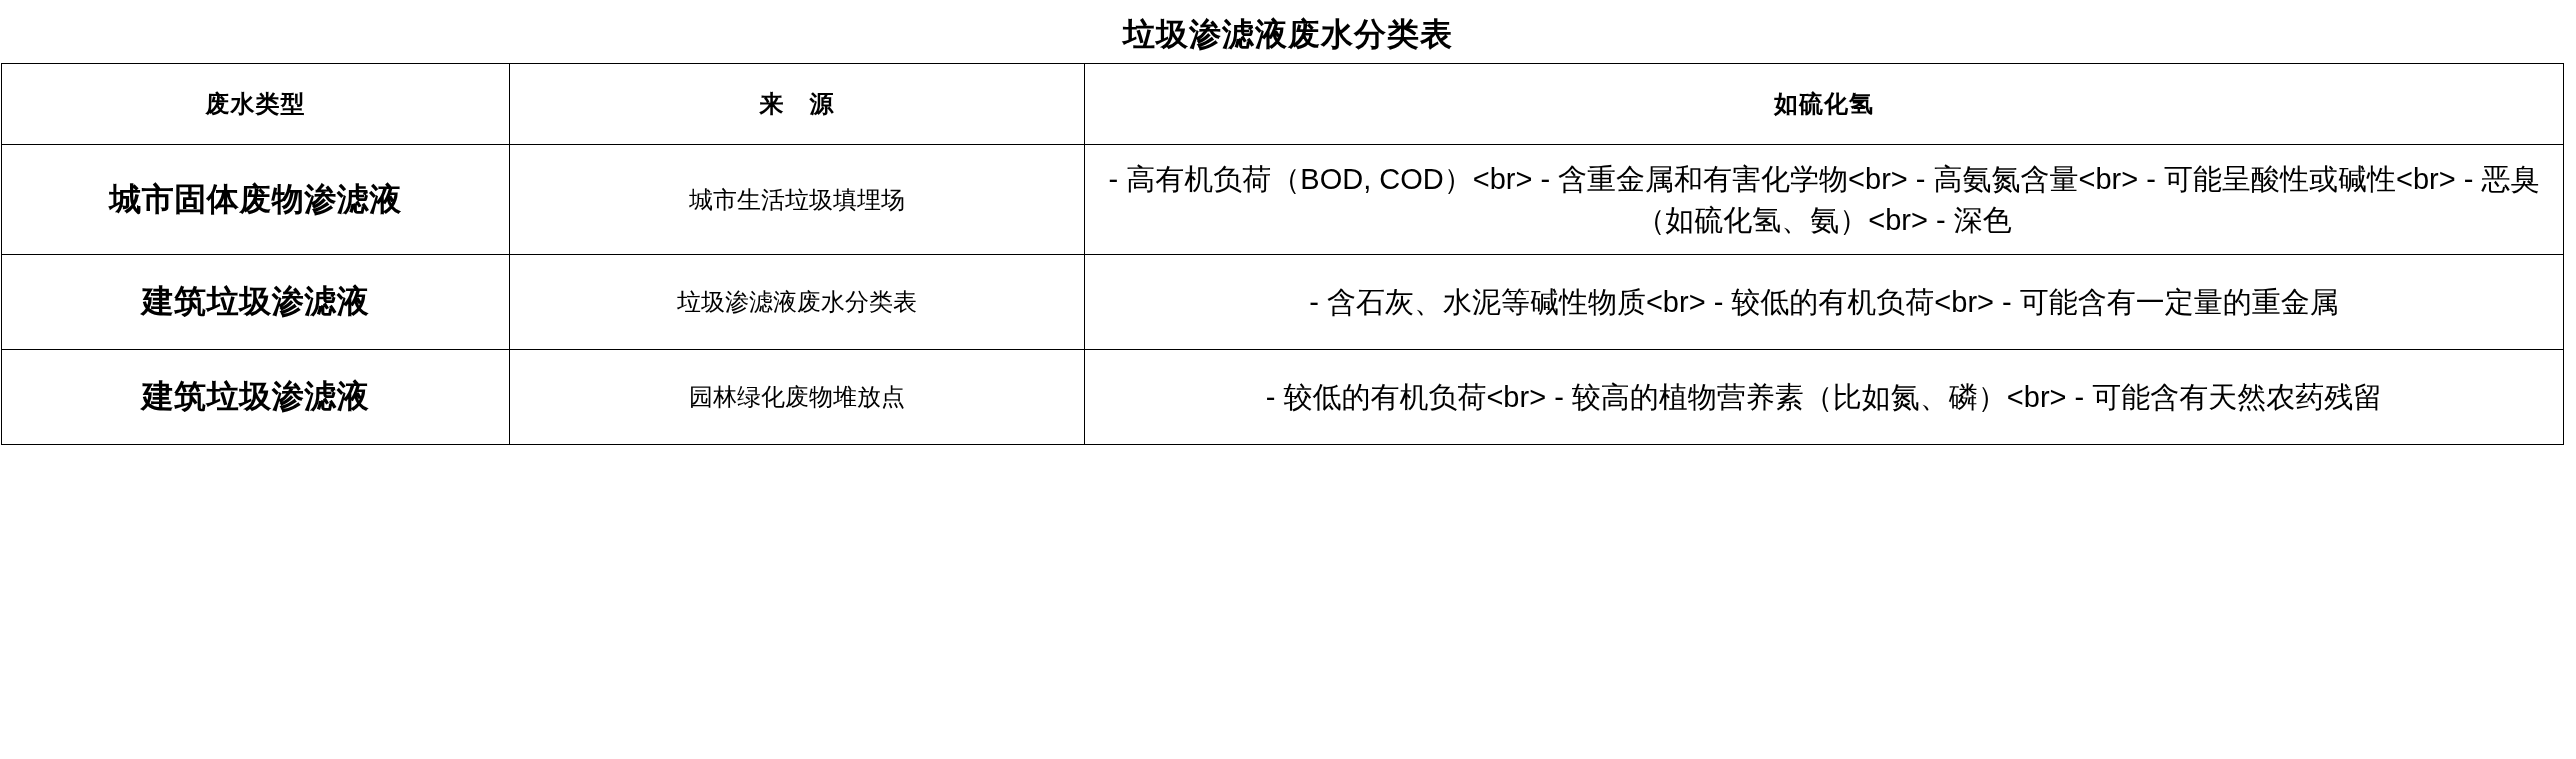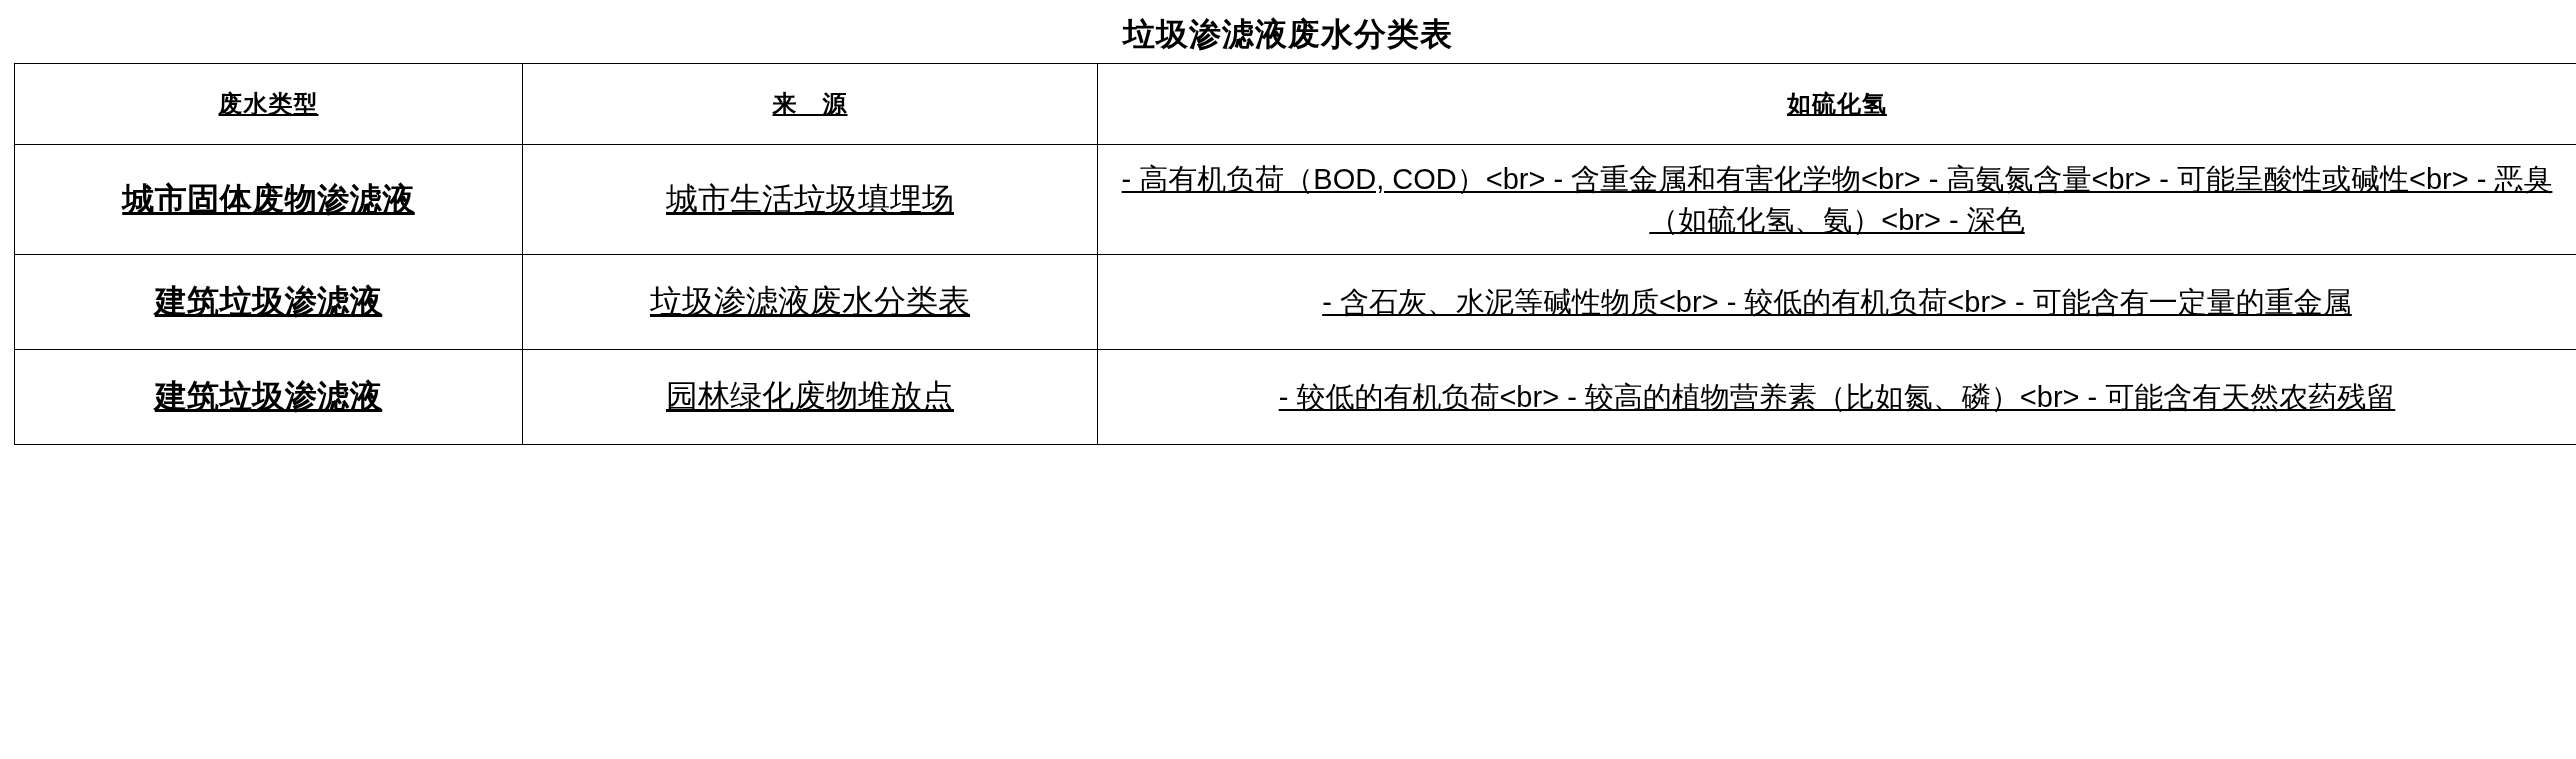--- a/index.html
+++ b/index.html
@@ -24,24 +24,23 @@
     text-align: center;
     font-size: 32px;
     font-weight: bold;
     letter-spacing: 1px;
     margin: 0;
     padding-top: 15px;
     line-height: 39px;
   }
   .table-wrap {
     position: absolute;
-    left: 14px;
+    left: 1px;
     top: 63px;
     width: 2562px;
-    text-decoration: underline;
   }
   table.classification {
     border-collapse: collapse;
     table-layout: fixed;
     width: 2562px;
     border: 1.9px solid #000;
   }
   table.classification col.c1 { width: 508px; }
   table.classification col.c2 { width: 575px; }
   table.classification col.c3 { width: 1479px; }
@@ -60,21 +59,21 @@
     height: 81px;
     letter-spacing: 1px;
   }
   td.type-cell {
     font-size: 32px;
     font-weight: bold;
     text-align: center;
     letter-spacing: 0.5px;
   }
   td.source-cell {
-    font-size: 32px;
+    font-size: 24px;
     font-weight: normal;
     text-align: center;
   }
   td.feature-cell {
     font-size: 29px;
     font-weight: normal;
     text-align: center;
     line-height: 41px;
   }
   tbody tr { height: 95px; }

